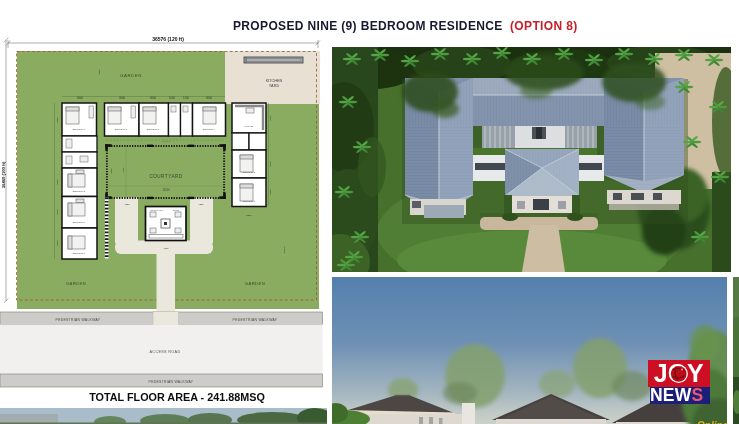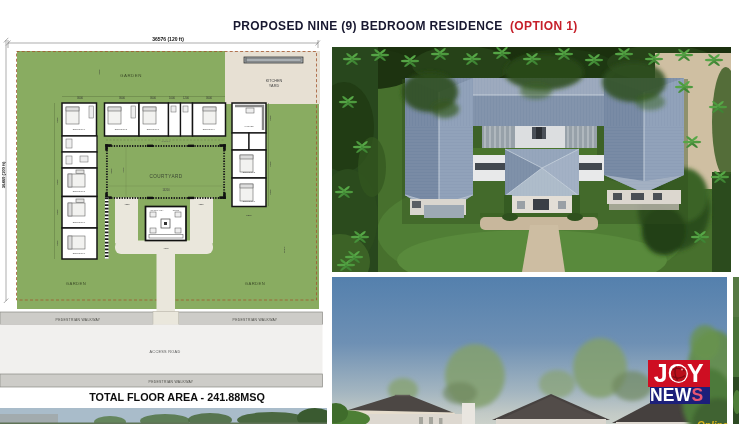--- a/index.html
+++ b/index.html
@@ -1,20 +1,20 @@
 <!DOCTYPE html>
 <html><head><meta charset="utf-8">
 <style>
 html,body{margin:0;padding:0;width:739px;height:424px;background:#fff;overflow:hidden;font-family:"Liberation Sans",sans-serif;}
 .abs{position:absolute;}
 svg text{font-family:"Liberation Sans",sans-serif;}
 </style></head>
 <body>
 
-<div class="abs" style="left:233px;top:19px;white-space:nowrap;font-size:12px;font-weight:bold;color:#181830;letter-spacing:0.35px;">PROPOSED NINE (9) BEDROOM RESIDENCE&nbsp; <span style="color:#c6202a;">(OPTION 1)</span></div>
+<div class="abs" style="left:233px;top:19px;white-space:nowrap;font-size:12px;font-weight:bold;color:#181830;letter-spacing:0.35px;">PROPOSED NINE (9) BEDROOM RESIDENCE&nbsp; <span style="color:#c6202a;">(OPTION 8)</span></div>
 
 <svg class="abs" style="left:0;top:0;" width="332" height="424" viewBox="0 0 332 424">
 
 <g stroke="#777" stroke-width="0.6" fill="none">
 <line x1="8" y1="43" x2="318" y2="43"></line>
 <line x1="6" y1="45.5" x2="10.5" y2="40.5"></line>
       <line x1="315.5" y1="45.5" x2="320" y2="40.5"></line>
 <line x1="8" y1="40" x2="8" y2="48"></line>
       <line x1="318" y1="40" x2="318" y2="48"></line>
 </g>

